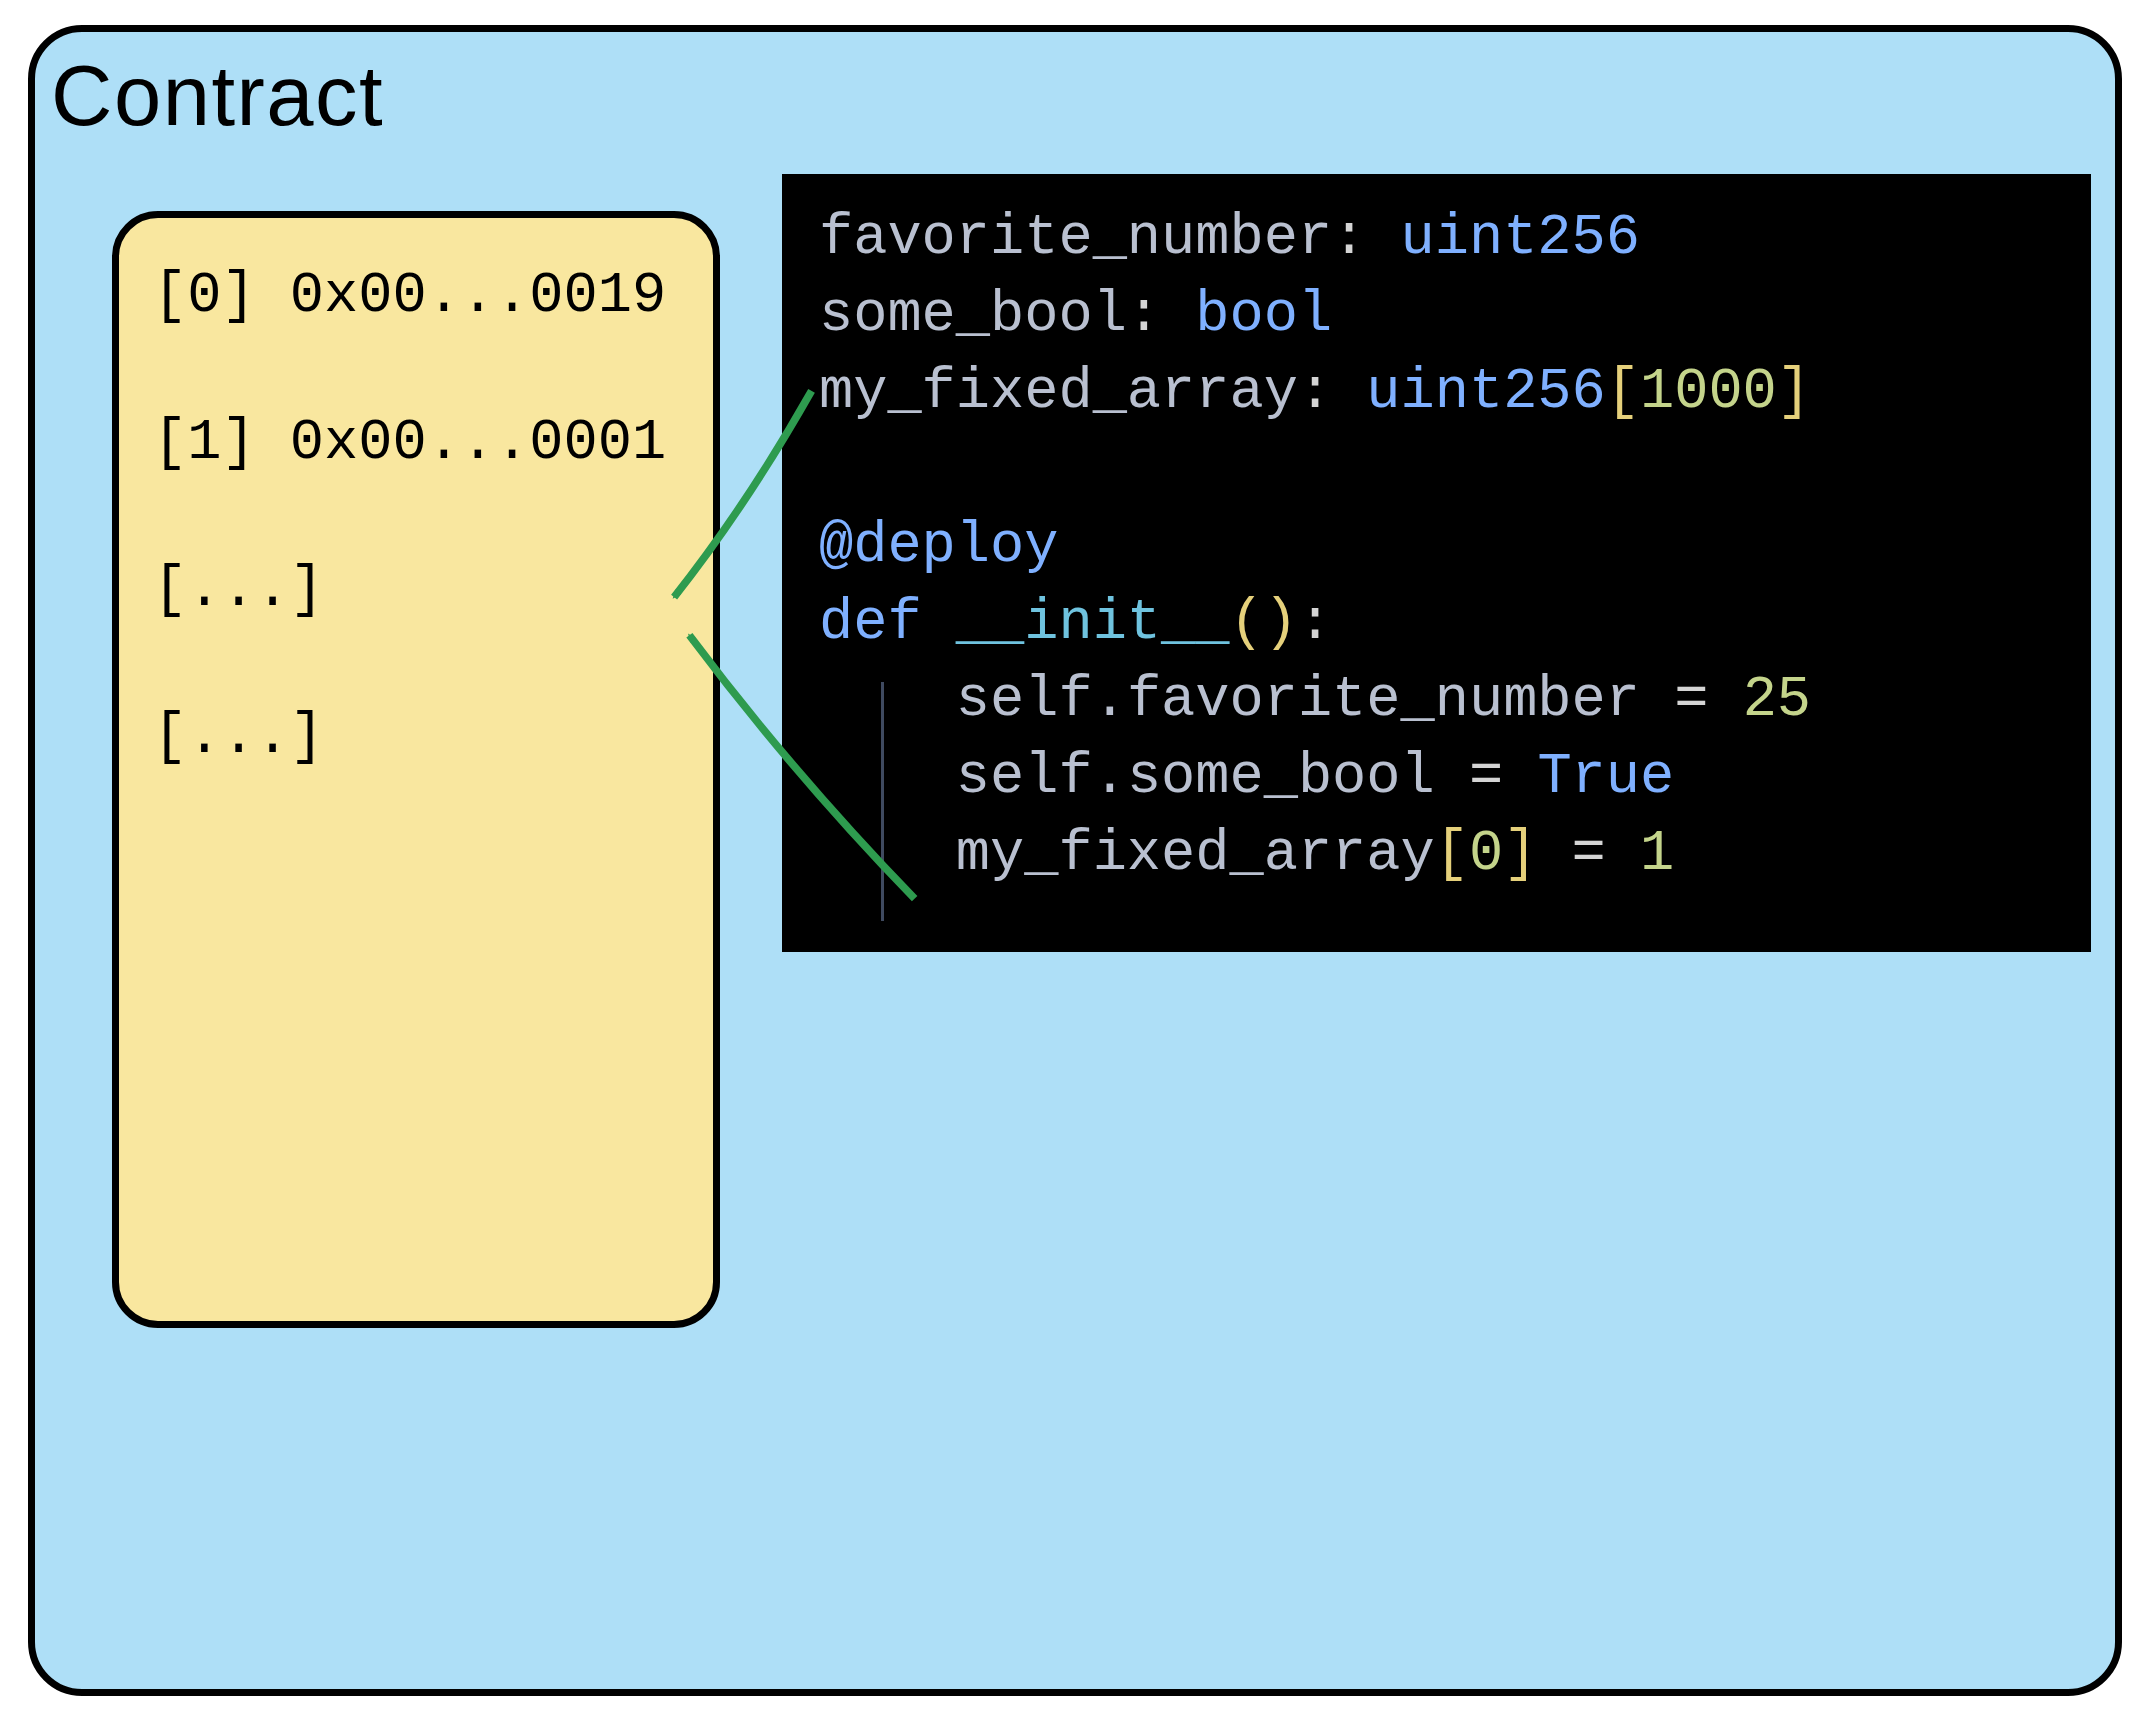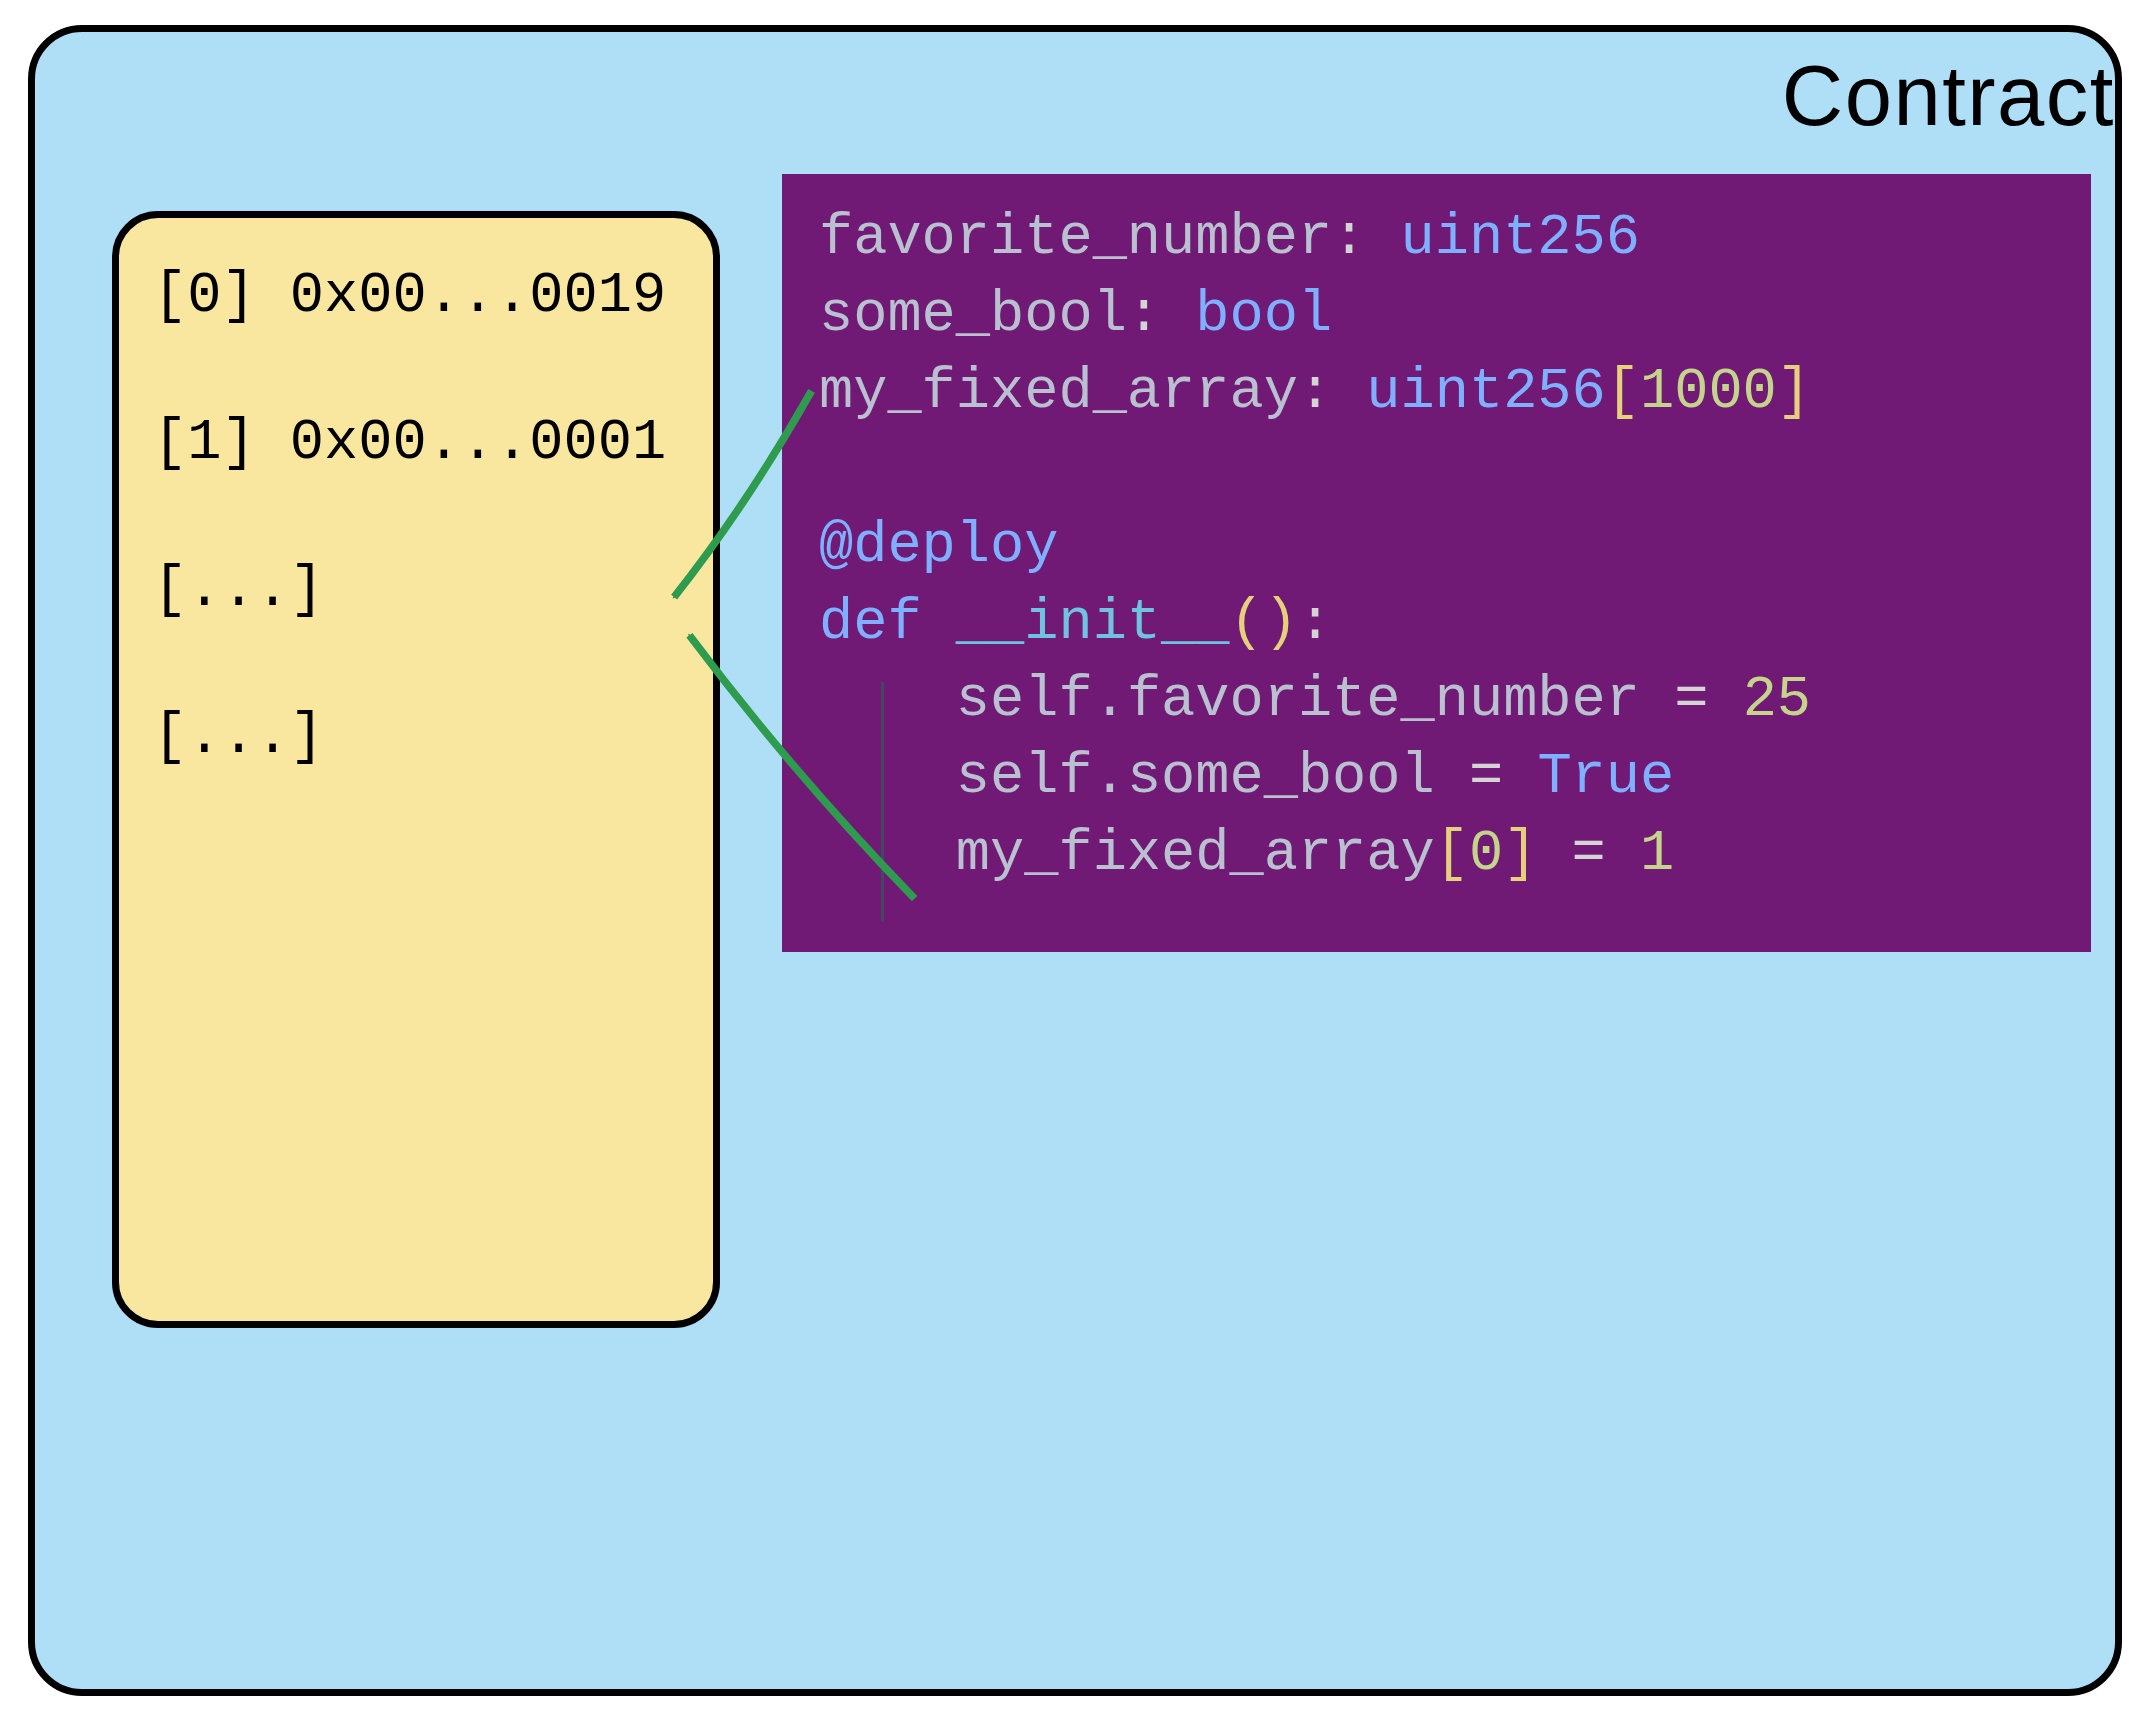--- a/index.html
+++ b/index.html
@@ -24,24 +24,25 @@
     width: 2094px;
     height: 1671px;
     background: #aedff7;
     border: 7px solid #000;
     border-radius: 54px;
   }
   .title {
     position: absolute;
     top: 15.4px;
     left: 0; right: 0;
-    text-align: right;
+    text-align: left;
     font-size: 85px;
     color: #000;
     letter-spacing: 1.5px;
+    padding-left: 16px;
   }
   .storage-box {
     position: absolute;
     left: 77px;
     top: 169px;
     width: 608px;
     height: 1117px;
     background: #f9e79f;
     border: 7px solid #000;
     border-radius: 46px;
@@ -54,21 +55,21 @@
   .storage-box .row {
     margin-bottom: 83px;
     white-space: nowrap;
   }
   .code-box {
     position: absolute;
     left: 747px;
     top: 142px;
     width: 1309px;
     height: 778px;
-    background: #701a75;
+    background: #000000;
     font-family: "Courier New", monospace;
     font-size: 57px;
     line-height: 1.35;
     color: #cfd6e6;
     padding: 26px 37px 26px 37px;
   }
   .code-box pre { margin: 0; font-family: inherit; }
   .tok-type    { color: #7fb0ff; }
   .tok-dec     { color: #7fb0ff; }
   .tok-def     { color: #7fb0ff; }

